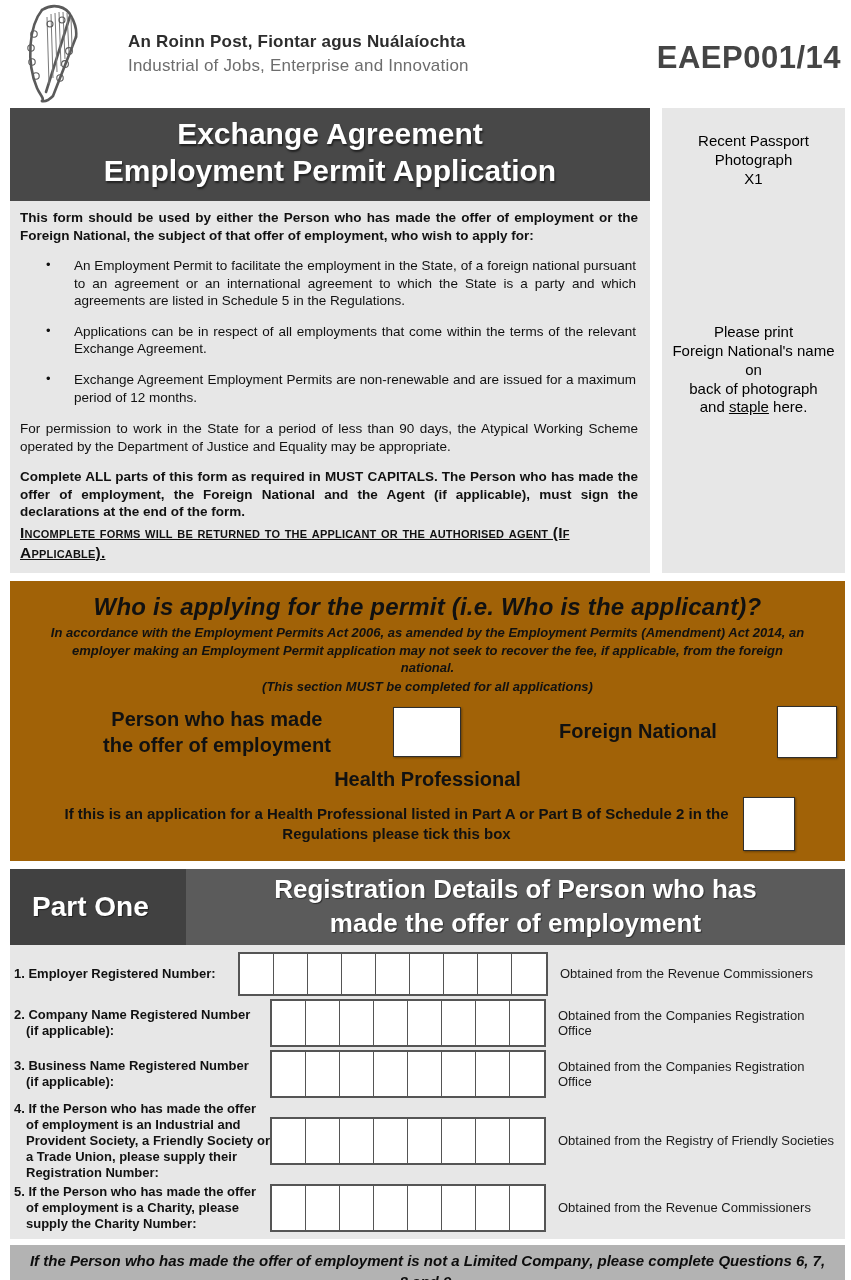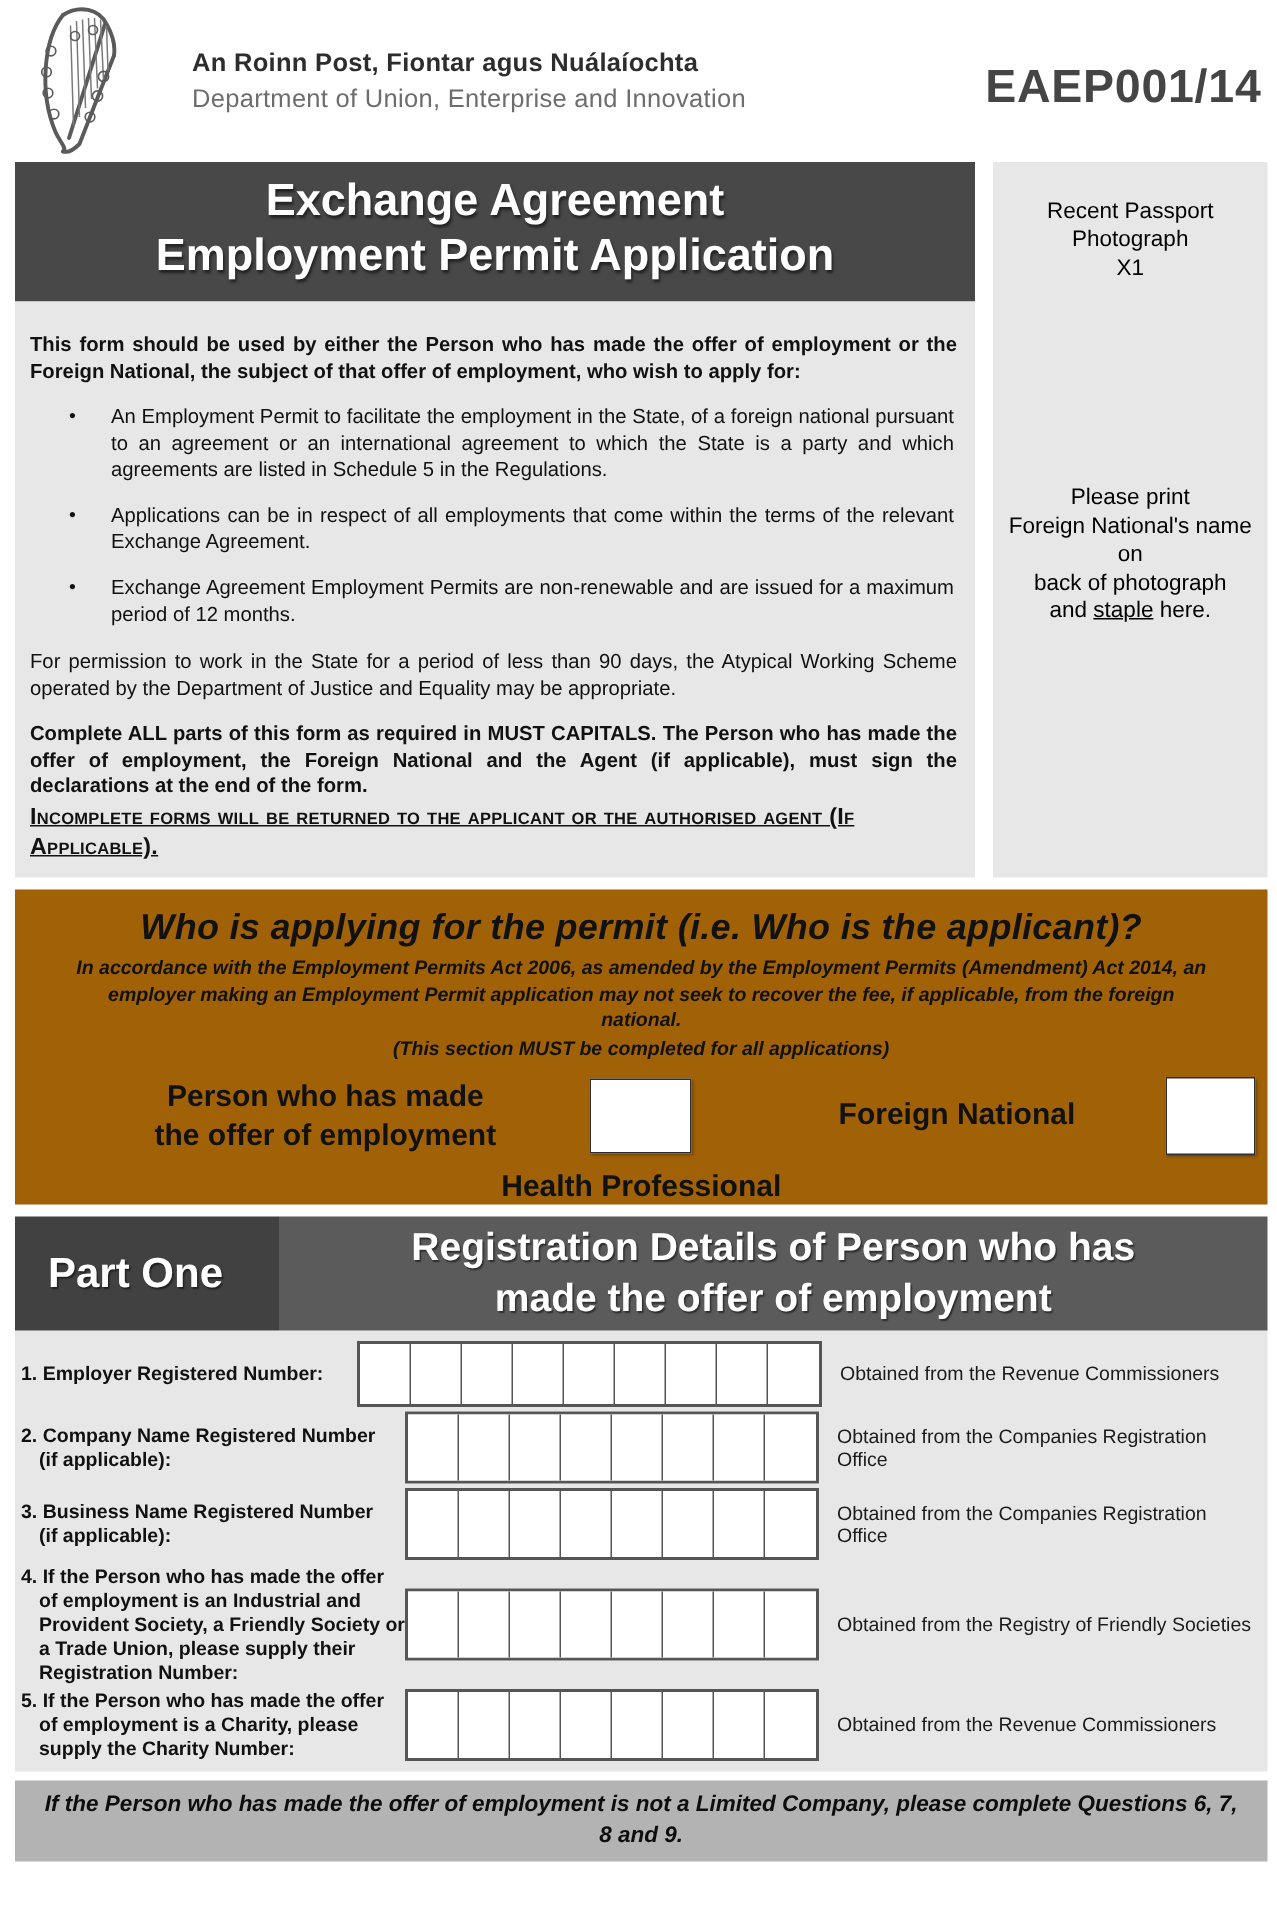--- a/index.html
+++ b/index.html
@@ -16,21 +16,21 @@
   .harp { width:82px; height:100px; flex:none; }
   .dept { margin-left:32px; margin-top:28px; }
   .dept-irish { font-size:17px; font-weight:bold; color:#2d2d2d; letter-spacing:.2px; }
   .dept-eng { font-size:17px; color:#6d6d6d; margin-top:4px; letter-spacing:.2px; }
   .form-code-top { margin-left:auto; margin-top:36px; margin-right:4px; font-size:31px; font-weight:bold; color:#454545; letter-spacing:.5px; }
   
   .row1 { display:flex; margin:0 6px 0 10px; gap:12px; align-items:stretch; }
   .intro-block { width:640px; flex:none; }
   .title-band { background:#484848; color:#fff; text-align:center; padding:8px 4px 12px; }
   .title-line { font-size:30px; font-weight:bold; line-height:1.22; text-shadow:1px 2px 2px rgba(0,0,0,.55); }
-  .intro-body { background:#e7e7e7; padding:20px 12px 10px 10px; font-size:13.5px; line-height:1.3; }
+  .intro-body { background:#e7e7e7; padding:8px 12px 10px 10px; font-size:13.5px; line-height:1.3; }
   .intro-lead { font-weight:bold; text-align:justify; }
   .bullet-row { display:flex; margin-top:13px; }
   .bullet-glyph { width:28px; margin-left:26px; flex:none; font-size:13px; }
   .bullet-text { flex:1; text-align:justify; padding-right:2px; }
   .atypical { margin-top:14px; text-align:justify; }
   .complete-note { margin-top:13px; font-weight:bold; text-align:justify; }
   .incomplete { margin-top:2px; font-weight:bold; font-variant:small-caps; font-size:15.5px; text-decoration:underline; letter-spacing:.2px; }
   .photo-box { flex:1; background:#e7e7e7; text-align:center; font-size:15px; line-height:1.25; padding-top:24px; color:#000; }
   .photo-l1 { white-space:pre-line; }
   .photo-l2 { white-space:pre-line; margin-top:135px; }
@@ -96,21 +96,21 @@
       <circle cx="16" cy="72" r="3.2"></circle>
         <circle cx="45" cy="60" r="3.4"></circle>
         <circle cx="49" cy="47" r="3.4"></circle>
       <circle cx="40" cy="74" r="3.2"></circle>
         <circle cx="30" cy="20" r="3"></circle>
         <circle cx="42" cy="16" r="3"></circle>
     </g>
   </svg>
   <div class="dept">
     <div class="dept-irish">An Roinn Post, Fiontar agus Nuálaíochta</div>
-    <div class="dept-eng">Department of Union, Enterprise and Innovation</div>
+    <div class="dept-eng">Industrial of Jobs, Enterprise and Innovation</div>
   </div>
   <div class="form-code-top">EAEP001/14</div>
 </div>
 
 <div class="row1">
   <div class="intro-block">
     <div class="title-band">
       <div class="title-line">Exchange Agreement</div>
       <div class="title-line">Employment Permit Application</div>
     </div>
@@ -150,20 +150,24 @@
   <div class="app-sub">In accordance with the Employment Permits Act 2006, as amended by the Employment Permits (Amendment) Act 2014, an employer making an Employment Permit application may not seek to recover the fee, if applicable, from the foreign national.</div>
   <div class="app-sub2">(This section MUST be completed for all applications)</div>
   <div class="opt-row">
     <div class="opt1-label">Person who has made
 the offer of employment</div>
     <div class="checkbox cb1"></div>
     <div class="opt2-label">Foreign National</div>
     <div class="checkbox cb2"></div>
   </div>
   <div class="health-heading">Health Professional</div>
+  <div class="health-row">
+    <div class="health-text">If this is an application for a Health Professional listed in Part A or Part B of Schedule 2 in the Regulations please tick this box</div>
+    <div class="checkbox cb3"></div>
+  </div>
 </div>
 
 <div class="part-one">
   <div class="p1-left">Part One</div>
   <div class="p1-right">Registration Details of Person who has
 made the offer of employment</div>
 </div>
 
 <div class="questions">
 

